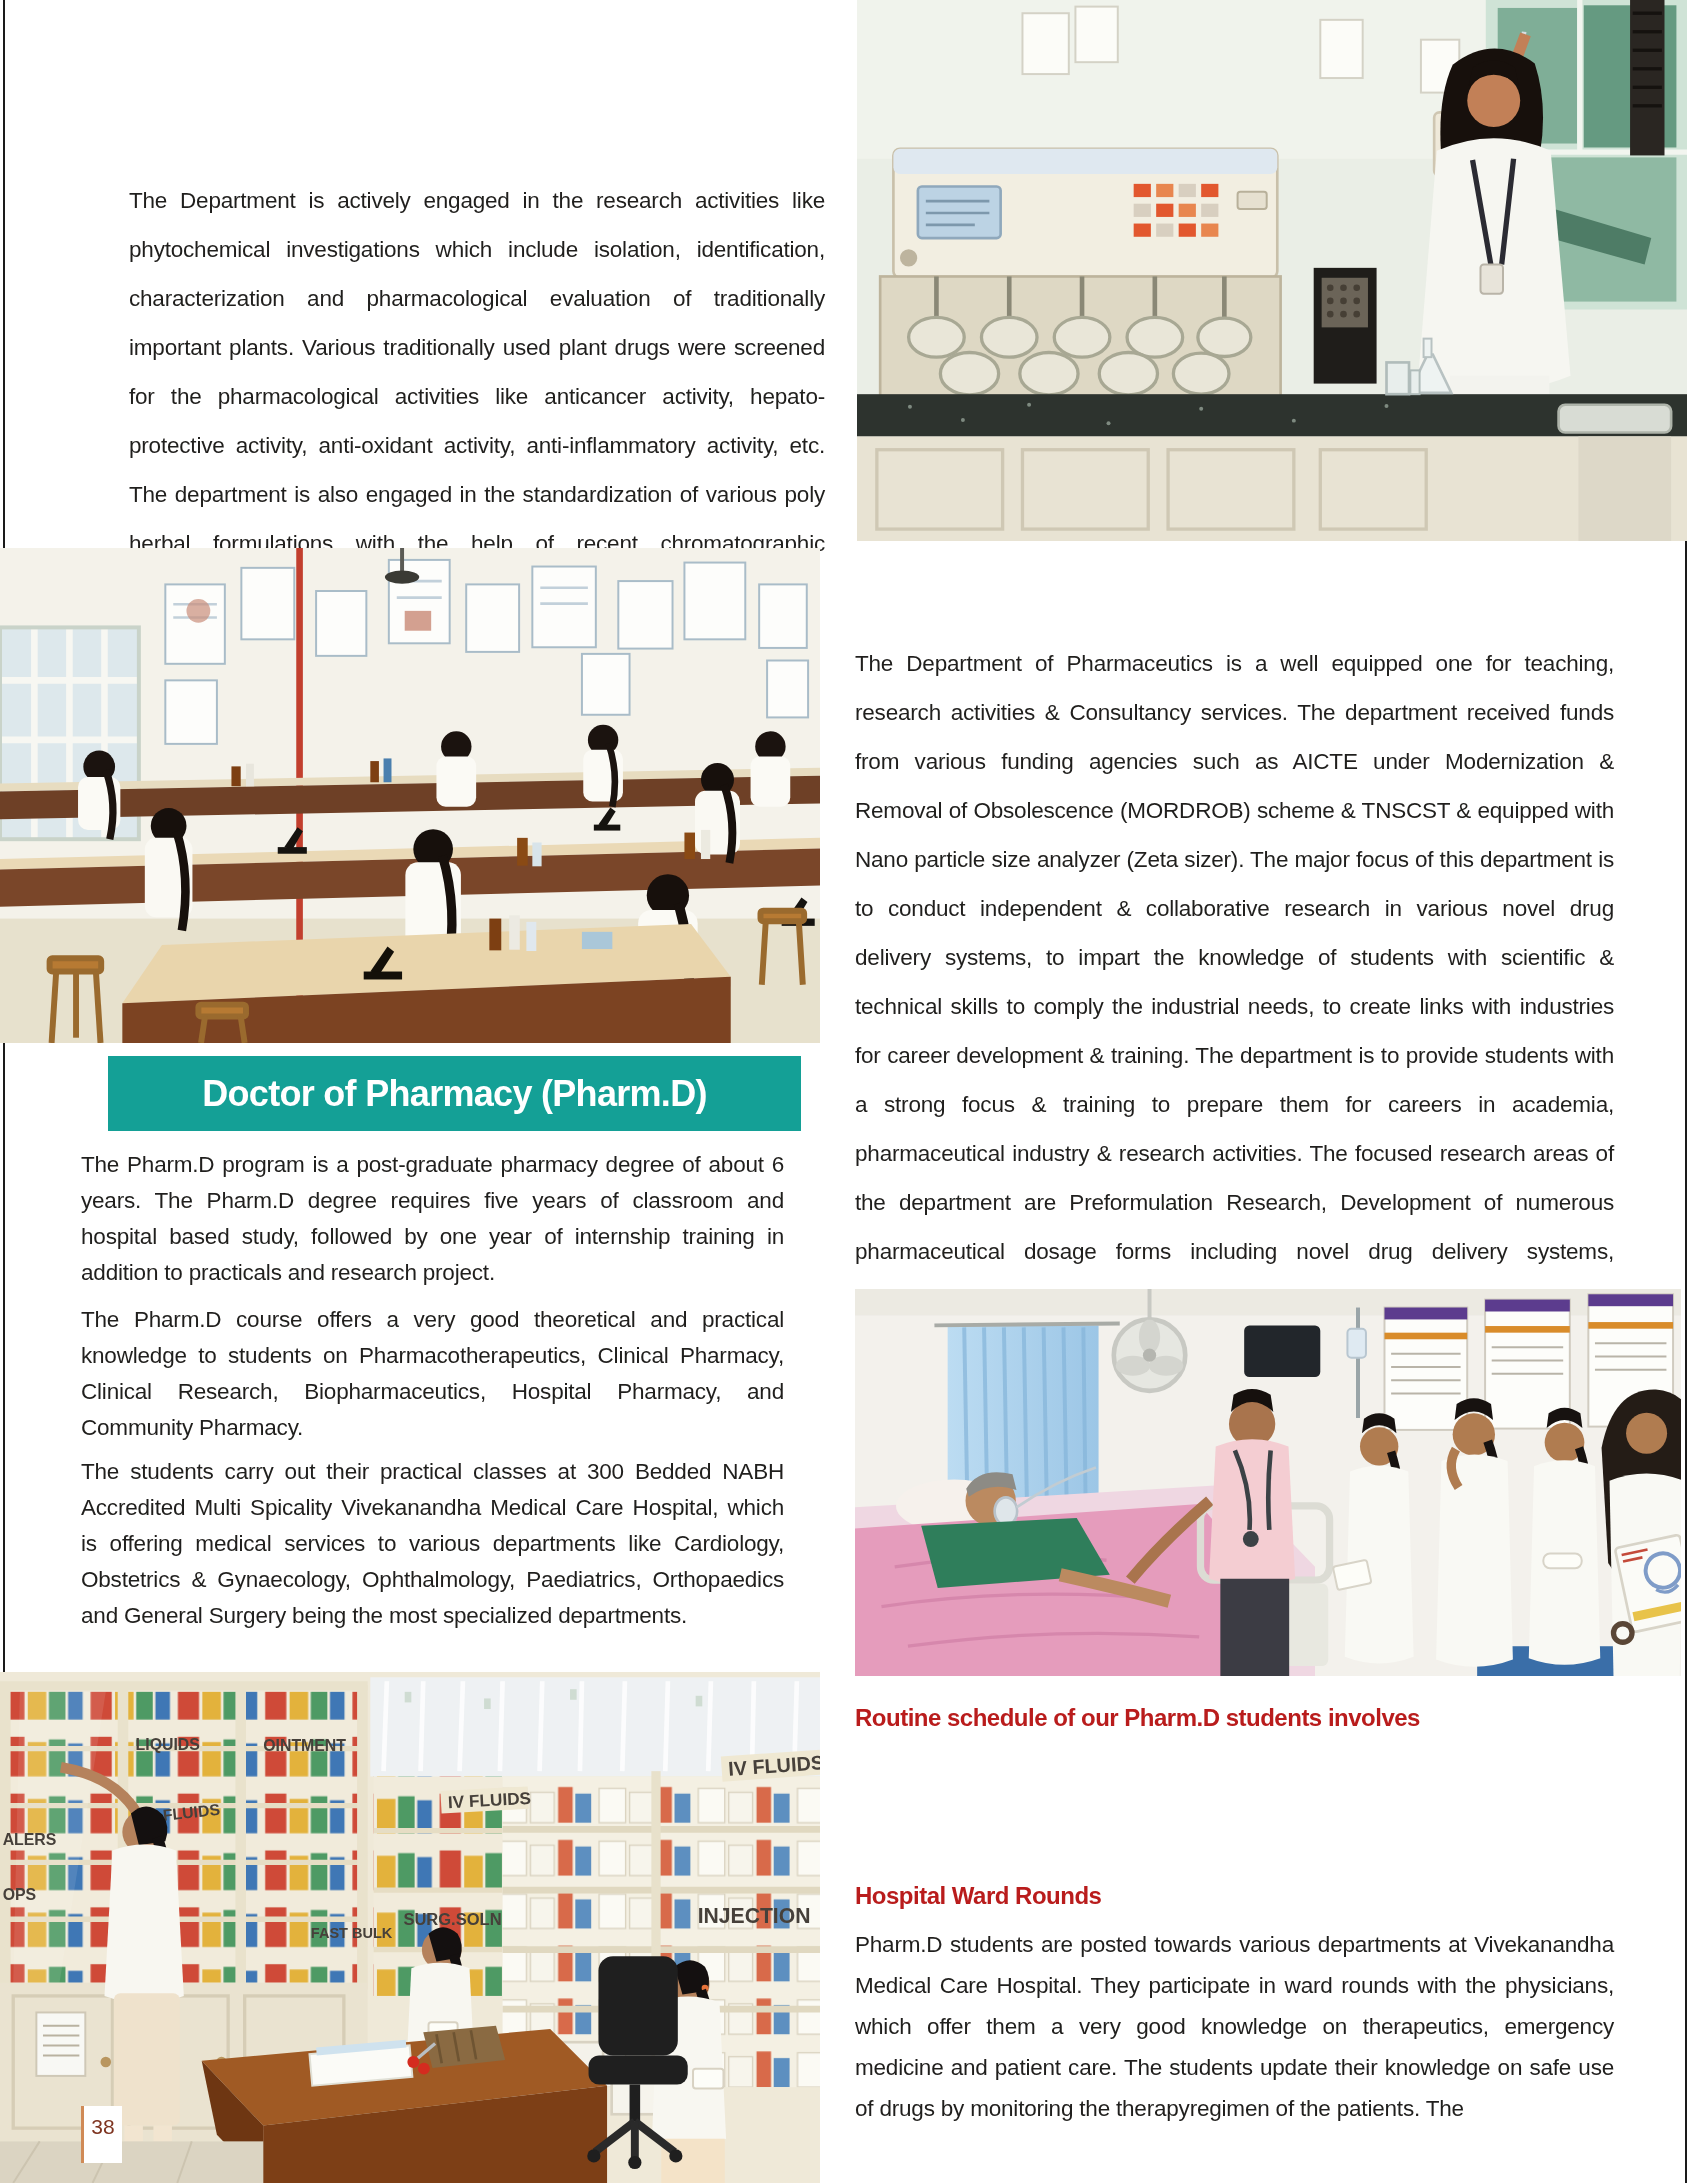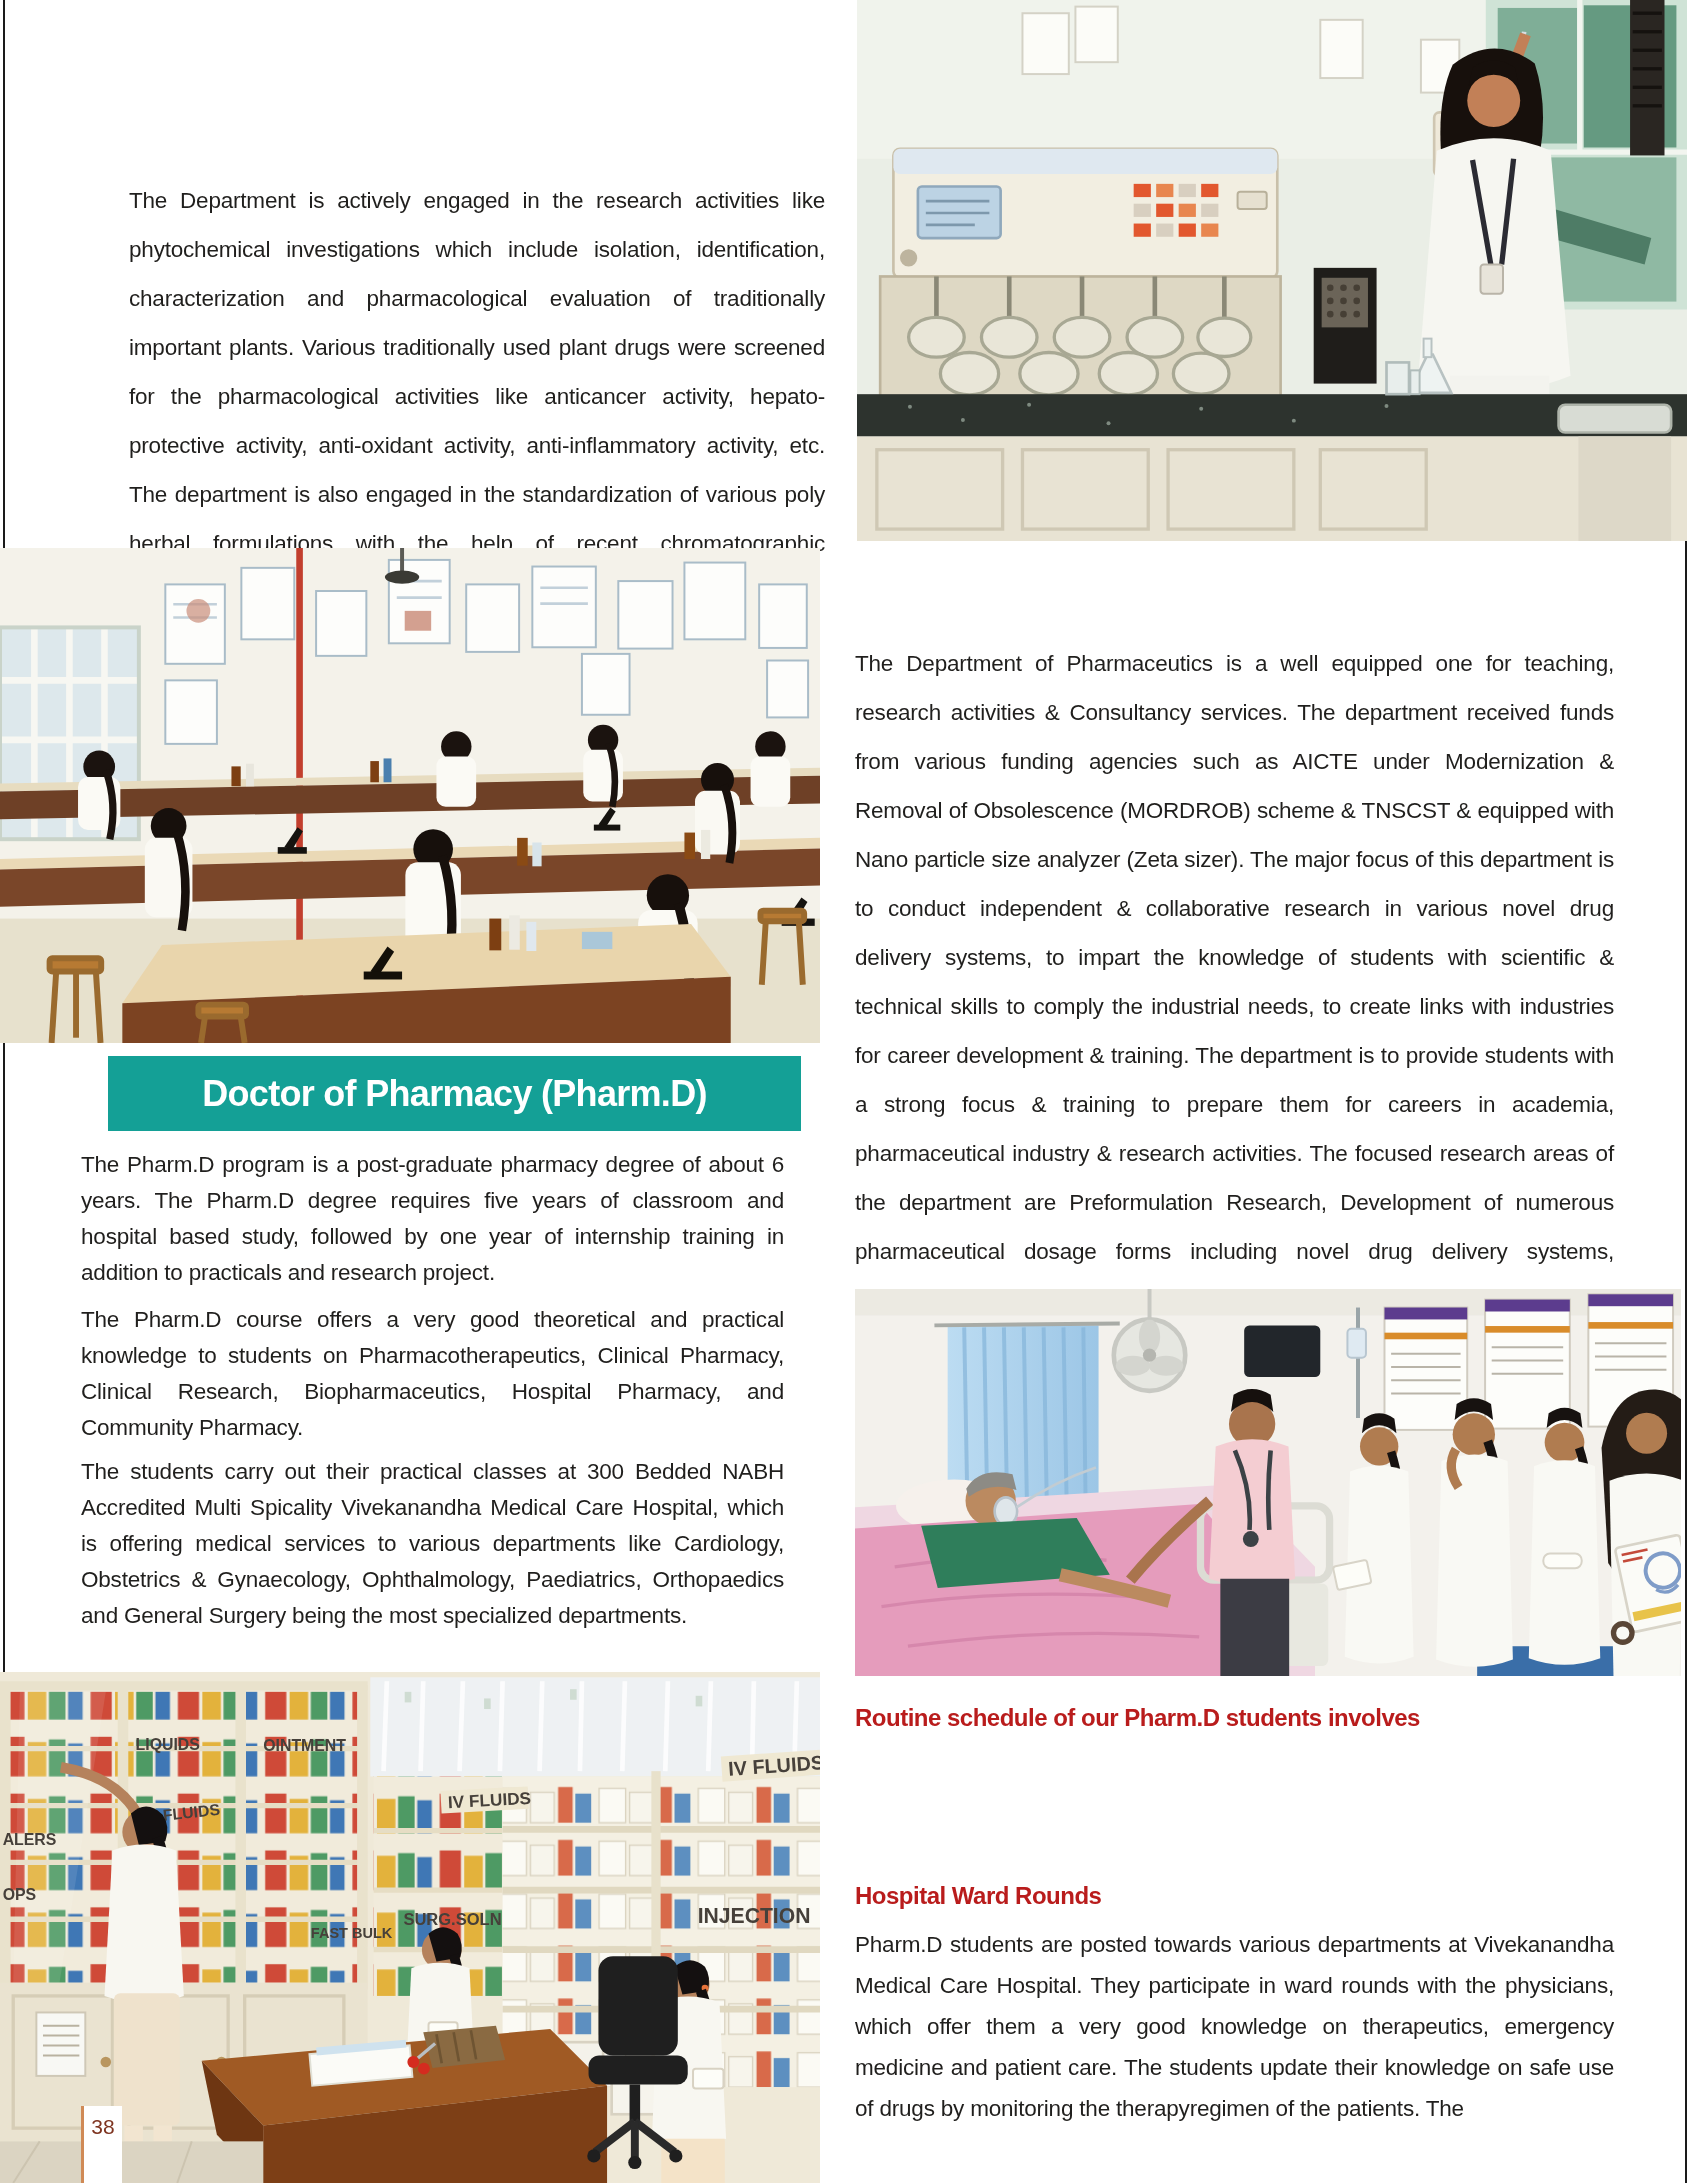--- a/index.html
+++ b/index.html
@@ -34,21 +34,21 @@
     position:absolute;font-size:22.5px;line-height:49px;text-align:justify;
     letter-spacing:-0.2px;color:var(--text);z-index:1;
   }
   .para-tight{line-height:36px;}
   .heading{
     position:absolute;font-size:24px;font-weight:bold;letter-spacing:-0.5px;color:#b91c1c;z-index:1;white-space:nowrap;
   }
   .photo{position:absolute;overflow:hidden;z-index:1;background:#e8e6de;}
   .photo svg{display:block;width:100%;height:100%;}
   .pagenum-box{
-    position:absolute;left:81px;top:2106px;width:41px;height:77px;background:#ffffff;
+    position:absolute;left:81px;top:2106px;width:41px;height:57px;background:#ffffff;
     border-left:3.3px solid var(--pagestrip);z-index:3;display:flex;justify-content:center;
     padding-top:9.3px;box-sizing:border-box;
   }
   .pagenum-box span{font-size:21px;color:var(--pagenum);}
   .shelf-label{font-family:"Liberation Sans",sans-serif;font-weight:bold;fill:#46403a;}
 </style>
 </head>
 <body>
 
 <div class="page">

